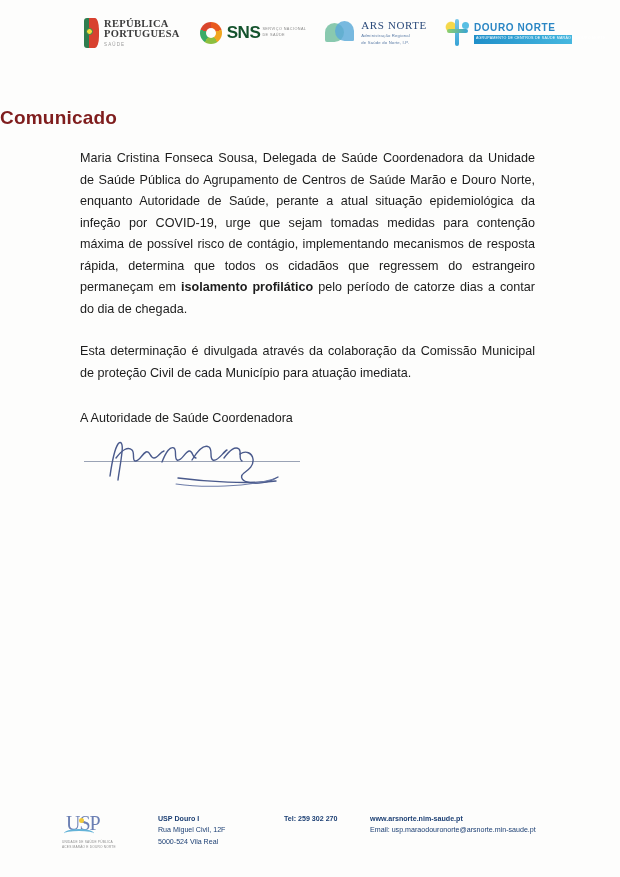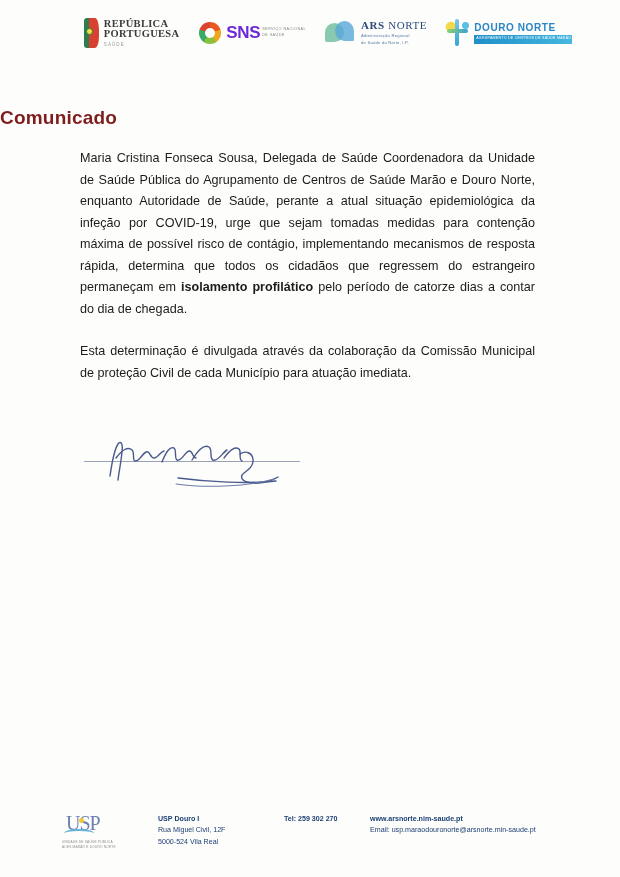--- a/index.html
+++ b/index.html
@@ -96,21 +96,21 @@
     content: "";
     position: absolute;
     left: 6px; top: 6px;
     width: 10px; height: 10px;
     border-radius: 50%;
     background: #fdfdfc;
   }
   .sns-word {
     font-size: 17px;
     font-weight: bold;
-    color: #6d28d9;
+    color: #14532d;
     letter-spacing: -0.4px;
   }
   .sns-sub {
     font-size: 3.8px;
     line-height: 1.5;
     color: #8a8a8a;
     letter-spacing: 0.4px;
     margin-left: 2px;
     text-transform: uppercase;
   }
@@ -136,21 +136,21 @@
     background: #5aa9d8;
     opacity: .82;
   }
   .ars-text { line-height: 1.05; }
   .ars-text .t1 {
     font-family: "Liberation Serif", serif;
     font-size: 11px;
     color: #2b4a7a;
     letter-spacing: 0.6px;
   }
-  .ars-text .t1 b { font-weight: bold; }
+  .ars-text .t1 b { font-weight: normal; }
   .ars-text .t2 {
     font-size: 4.2px;
     color: #5a7ba6;
     line-height: 1.5;
     margin-top: 2px;
     letter-spacing: .2px;
   }
 
   
   .logo-dn { padding-left: 8px; }
@@ -397,20 +397,21 @@
 
   </div>
 
   <div class="doc-title">Comunicado</div>
 
   <div class="body-area">
     <p class="para p1"><span>Maria Cristina Fonseca Sousa, Delegada de Saúde Coordenadora da Unidade de Saúde Pública do Agrupamento de Centros de Saúde Marão e Douro Norte, enquanto Autoridade de Saúde, perante a atual situação epidemiológica da infeção por COVID-19, urge que sejam tomadas medidas para contenção máxima de possível risco de contágio, implementando mecanismos de resposta rápida, determina que todos os cidadãos que regressem do estrangeiro permaneçam em </span><b>isolamento profilático</b><span> pelo período de catorze dias a contar do dia de chegada.</span></p>
     <p class="para p2">Esta determinação é divulgada através da colaboração da Comissão Municipal de proteção Civil de cada Município para atuação imediata.</p>
   </div>
 
+  <div class="signoff">A Autoridade de Saúde Coordenadora</div>
 
   <div class="sig-area">
     <div class="sig-line"></div>
     <svg class="sig-svg" width="230" height="58" viewBox="0 0 230 58">
       <g fill="none" stroke="#4a5a8c" stroke-width="1.4" stroke-linecap="round">
         <path d="M32 44 C34 30, 36 18, 40 12 C43 8, 45 12, 44 20 C43 30, 41 40, 40 48"></path>
         <path d="M38 26 C44 18, 50 14, 54 18 C57 21, 54 28, 57 29 C61 30, 64 22, 68 20 C72 18, 72 26, 76 26 C80 26, 82 20, 86 19"></path>
         <path d="M84 30 C88 20, 92 14, 96 16 C99 18, 96 26, 99 28 C103 30, 107 20, 111 19 C115 18, 114 26, 118 26"></path>
         <path d="M114 28 C120 18, 126 12, 131 15 C135 18, 131 26, 135 28 C140 30, 145 20, 149 18"></path>
         <path d="M146 26 C152 18, 157 14, 161 17 C164 20, 160 27, 164 29"></path>

